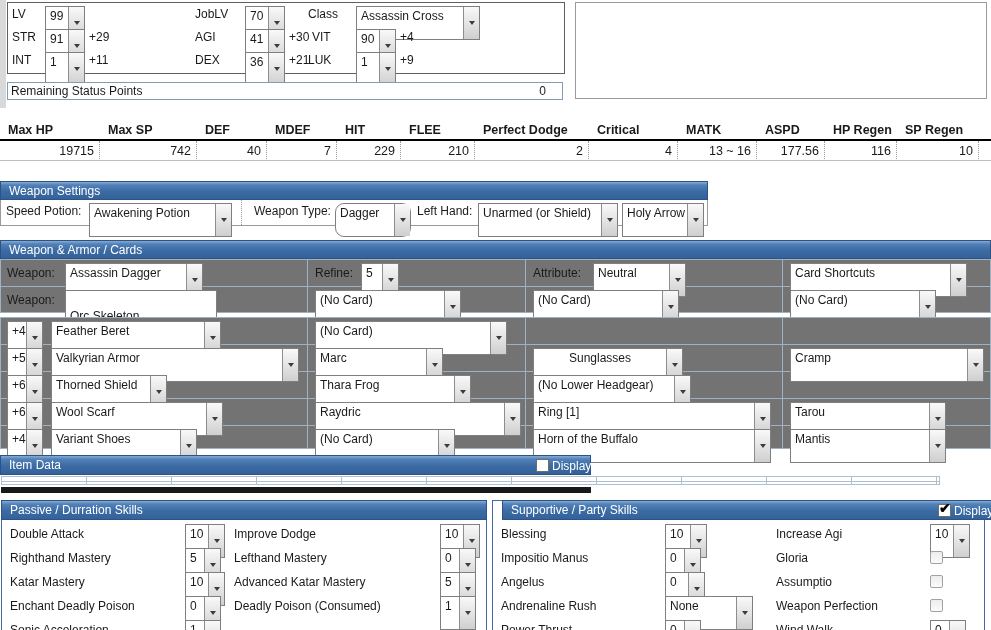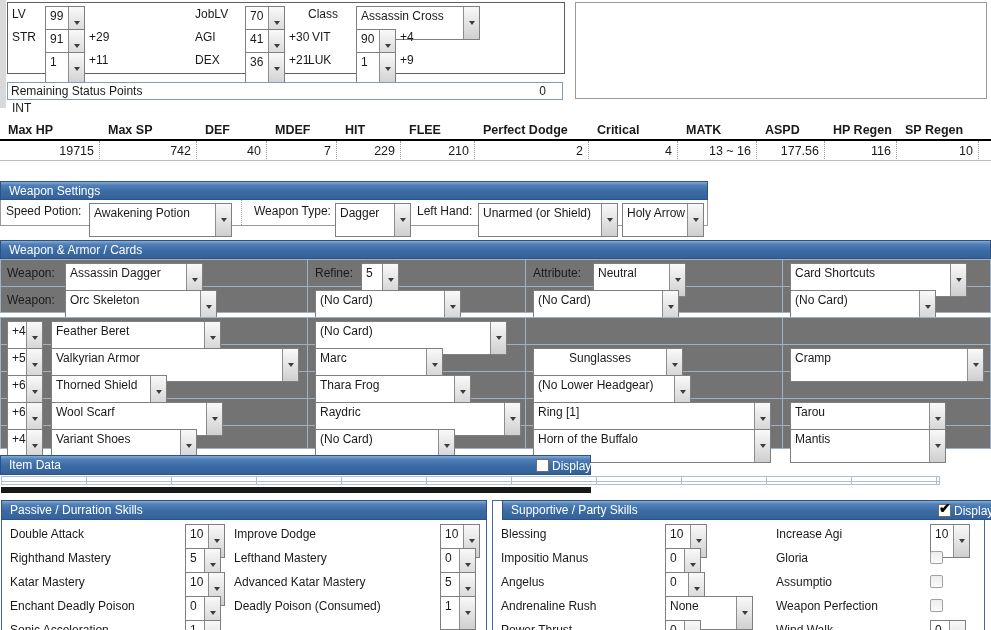--- a/index.html
+++ b/index.html
@@ -96,21 +96,21 @@
     <span class="lbl" style="left:281px;top:27px;">+30</span>
     <span class="lbl" style="left:304px;top:27px;">VIT</span>
     <span class="sel" style="left:348px;top:26px;width:40px;">
       <span class="t">90</span>
       <span class="b">
           <i class="tri"></i>
         </span>
     </span>
     <span class="lbl" style="left:392px;top:27px;">+4</span>
 
-    <span class="lbl" style="left:4px;top:50px;margin-top:48px;">INT</span>
+    <span class="lbl" style="left:4px;top:50px;">INT</span>
     <span class="sel" style="left:37px;top:49px;width:40px;">
       <span class="t">1</span>
       <span class="b">
           <i class="tri"></i>
         </span>
     </span>
     <span class="lbl" style="left:81px;top:50px;">+11</span>
     <span class="lbl" style="left:187px;top:50px;">DEX</span>
     <span class="sel" style="left:237px;top:49px;width:40px;">
       <span class="t">36</span>
@@ -171,21 +171,21 @@
   <div class="abs" style="left:0;top:200px;width:708px;height:26px;box-sizing:border-box;border:1px solid #9a9a9a;border-top:none;background:#fff;">
     <span class="lbl" style="left:5px;top:4px;">Speed Potion:</span>
     <span class="sel" style="left:88px;top:3px;width:143px;">
       <span class="t">Awakening Potion</span>
       <span class="b">
           <i class="tri"></i>
         </span>
     </span>
     <span class="abs" style="left:240px;top:0;bottom:0;border-left:1px dotted #9a9a9a;"></span>
     <span class="lbl" style="left:253px;top:4px;">Weapon Type:</span>
-    <span class="sel" style="left:334px;top:3px;width:76px;">
+    <span class="sel" style="left:334px;top:3px;width:76px;border-radius:9px;">
       <span class="t">Dagger</span>
       <span class="b">
           <i class="tri"></i>
         </span>
     </span>
     <span class="lbl" style="left:416px;top:4px;">Left Hand:</span>
     <span class="sel" style="left:477px;top:3px;width:140px;">
       <span class="t">Unarmed (or Shield)</span>
       <span class="b">
           <i class="tri"></i>
@@ -231,21 +231,21 @@
       </span>
       <span class="sel" style="left:789px;width:177px;">
         <span class="t">Card Shortcuts</span>
         <span class="b">
             <i class="tri"></i>
           </span>
       </span>
     </div>
     <div class="eq-row">
       <span class="lbl" style="left:6px;">Weapon:</span>
-      <span class="sel" style="left:64px;width:152px;">
+      <span class="sel" style="left:64px;width:152px;align-items:flex-end;">
         <span class="t">Orc Skeleton</span>
         <span class="b">
             <i class="tri"></i>
           </span>
       </span>
       <span class="sel" style="left:314px;width:146px;">
         <span class="t">(No Card)</span>
         <span class="b">
             <i class="tri"></i>
           </span>

